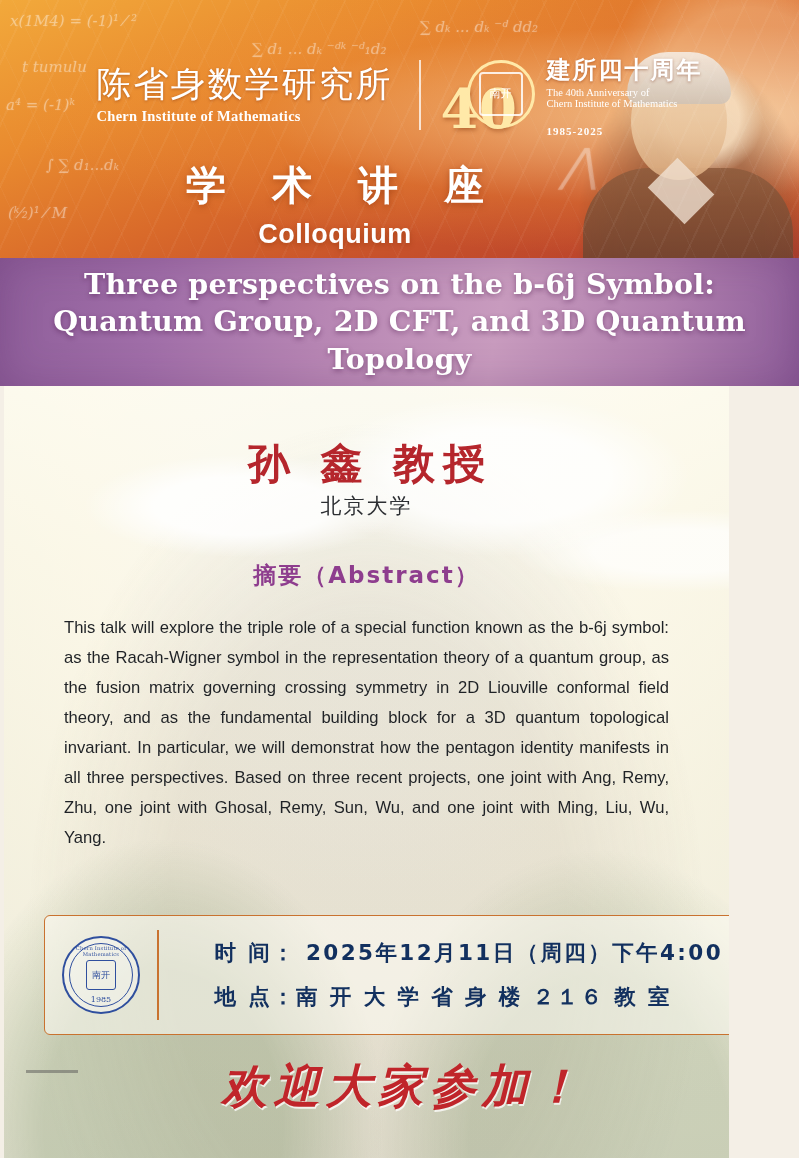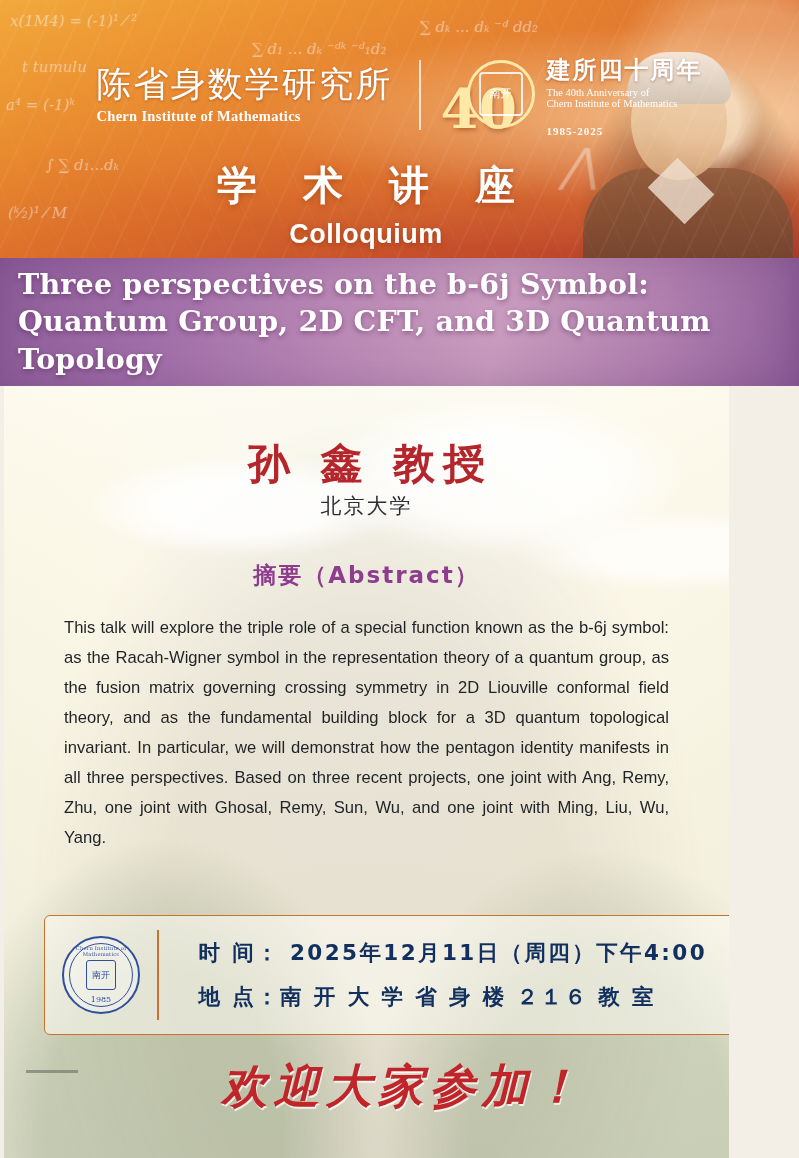--- a/index.html
+++ b/index.html
@@ -110,21 +110,21 @@
     display:flex;align-items:center;justify-content:center;
     font-family:"DejaVu Serif",serif;color:#fff;font-size:11px;line-height:1.05;text-align:center;
   }
   .anniv-text{ color:#fff; }
   .anniv-cn{ font-family:"DejaVu Serif", serif; font-size:24px; font-weight:bold; letter-spacing:2px; text-shadow:0 1px 3px rgba(120,40,10,.45); }
   .anniv-en1{ font-family:"Liberation Serif", serif; font-size:10.5px; margin-top:1px; }
   .anniv-en2{ font-family:"Liberation Serif", serif; font-size:10.5px; }
   .anniv-years{ font-family:"Liberation Serif", serif; font-size:11px; font-weight:bold; margin-top:16px; letter-spacing:1px; }
 
   .talk-type{
-    position:absolute; left:0; top:158px; width:670px; text-align:center; z-index:4;margin-left:31px;
+    position:absolute; left:0; top:158px; width:670px; text-align:center; z-index:4;
   }
   .talk-cn{
     font-family:"DejaVu Serif", serif; font-size:40px; font-weight:bold;
     color:#fff; letter-spacing:16px; text-indent:16px;
     text-shadow:0 2px 6px rgba(140,50,10,.55);
   }
   .talk-en{
     font-family:"Liberation Sans", sans-serif; font-size:27px; font-weight:bold;
     color:#fff; margin-top:6px; letter-spacing:.5px;
     text-shadow:0 2px 5px rgba(140,50,10,.5);
@@ -132,21 +132,21 @@
 
   
   .title-band{
     position:absolute; top:258px; left:0; width:799px; height:128px;
     background:linear-gradient(100deg,#8e5e9a 0%, #a06ea8 20%, #b887b4 42%, #c89bbe 62%, #b07fae 82%, #8e5e9a 100%);
     display:flex; align-items:center; justify-content:center;
     box-shadow:inset 0 0 40px rgba(80,30,90,.25);
   }
   .title-text{
     font-family:"DejaVu Serif", serif; font-weight:bold; color:#fff;
-    font-size:28.5px; line-height:1.32; letter-spacing:.2px;
+    font-size:28.5px; line-height:1.32; text-align:center; letter-spacing:.2px;
     text-shadow:0 2px 5px rgba(70,20,70,.45);
     padding:0 18px;
   }
 
   
   .body-area{
     position:absolute; top:386px; left:4px; width:725px; height:772px;
     background:
       linear-gradient(180deg, rgba(255,252,240,0.92) 0%, rgba(255,250,235,0.85) 22%, rgba(252,246,230,0.82) 52%, rgba(246,241,226,0.88) 78%, rgba(238,234,220,0.95) 100%),
       radial-gradient(ellipse at 50% 8%, #cfe4f5 0%, #dce9f3 28%, #e6ead8 55%, #c9d6b4 100%);
@@ -218,21 +218,21 @@
     text-align:center;
   }
   .seal-circle .top-txt{
     position:absolute; top:7px; left:0; width:100%; text-align:center;
     font-size:5.2px; letter-spacing:.2px;
   }
   .seal-circle .yr{
     position:absolute; bottom:8px; left:0; width:100%; text-align:center; font-size:8px;
   }
   .info-sep{ width:1.5px; height:90px; background:#c9722f; }
-  .info-lines{ flex:1; padding-left:40px; }
+  .info-lines{ flex:1; padding-left:40px;margin-left:16px; }
   .info-line{
     font-family:"DejaVu Sans", sans-serif; font-weight:bold; font-size:21.5px;
     color:#12305f; letter-spacing:2.4px; line-height:44px; white-space:nowrap;
   }
 
   
   .welcome{
     position:absolute; left:0; top:670px; width:799px; text-align:center;
     font-family:"DejaVu Serif", serif; font-weight:bold; font-style:italic;
     font-size:46px; color:#c0252a; letter-spacing:6px;

